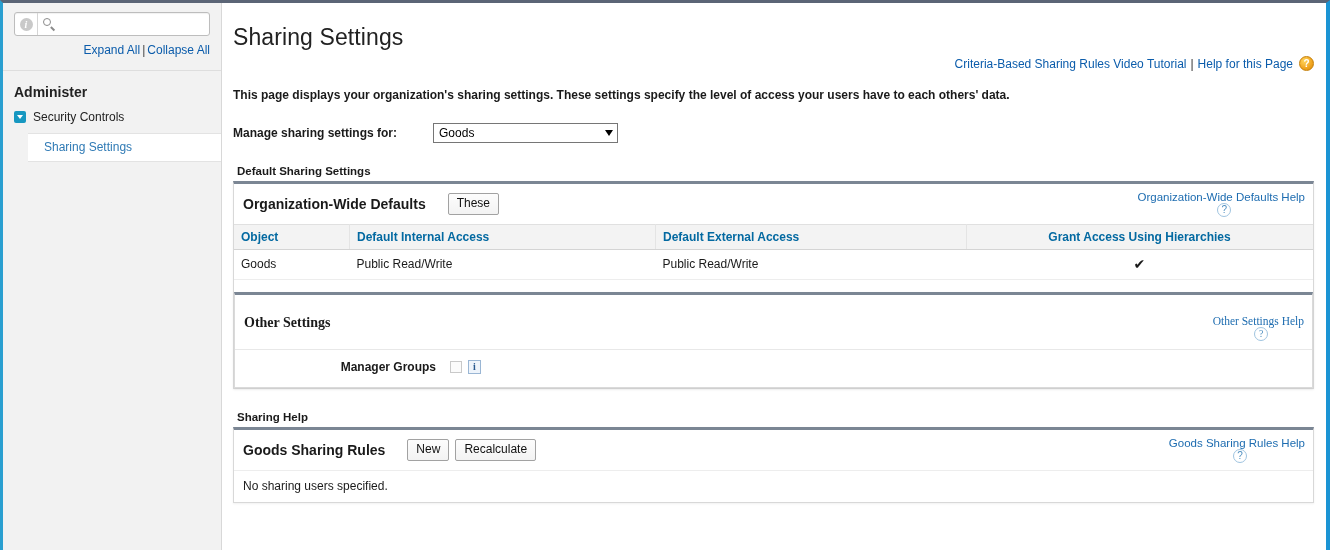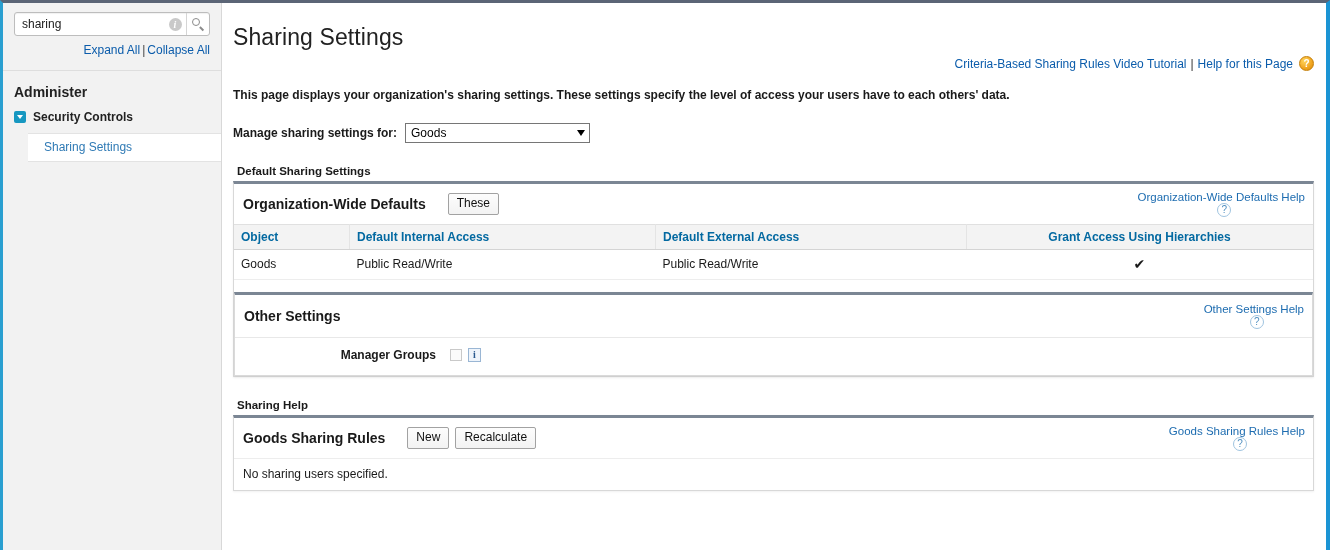--- a/index.html
+++ b/index.html
@@ -131,21 +131,21 @@
   .toggle-sq:after {
     content: "";
     position: absolute;
     left: 3px; top: 4px;
     width: 0; height: 0;
     border-left: 3px solid transparent;
     border-right: 3px solid transparent;
     border-top: 4px solid #fff;
   }
   .sec-label {
-    font-size: 12px; font-weight: bold; color: #222;
+    font-size: 12px; font-weight: normal; color: #222;
   }
   .subitem {
     margin: 9px 0 0 25px;
     background: #fff;
     border-top: 1px solid #e3e3e3;
     border-bottom: 1px solid #e3e3e3;
     padding: 5px 0 5px 16px;
     height: 17px;
     box-sizing: content-box;
   }
@@ -201,20 +201,21 @@
   .intro {
     font-size: 12px;
     color: #1a1a1a;
     padding-top: 17px;
     font-weight: bold;
   }
   .manage-row {
     display: flex;
     align-items: center;
     padding-top: 21px;
+    gap: 28px;
   }
   .manage-label {
     font-size: 12px;
     font-weight: bold;
     color: #1a1a1a;
     margin-right: 8px;
   }
   .sel {
     width: 185px;
     height: 20px;
@@ -323,23 +324,24 @@
   .col-ext { width: 295px; }
 
   .subpanel {
     margin-top: 12px;
     border: 1px solid #dadada;
     border-top: 3px solid #7b8694;
     box-sizing: border-box;
     box-shadow: 0 1px 2px rgba(0,0,0,0.06);
   }
   .subpanel-head {
-    display: flex; align-items: center;
-    padding: 8px 8px 8px 9px;
+    display: flex; align-items: flex-start;
+    padding: 20px 8px 8px 9px;
     border-bottom: 1px solid #e8e8e8;
+    font-family: Liberation Serif, serif;
   }
   .manager-row {
     display: flex;
     align-items: center;
     padding: 10px 0 13px 0;
   }
   .manager-label {
     width: 215px;
     text-align: right;
     font-weight: bold;
@@ -384,21 +386,20 @@
 </style>
 </head>
 <body>
 
 <div class="page">
 
   <div class="sidebar">
 
     <div class="search-wrap">
       <div class="search-box">
-        <input class="search-input" type="text" value="sharing" style="">
         <span class="si-icon">
           <span class="info-circ">i</span>
         </span>
         <span class="si-icon sep">
           <span class="mag"></span>
         </span>
       </div>
     </div>
 
     <div class="expand-row">

